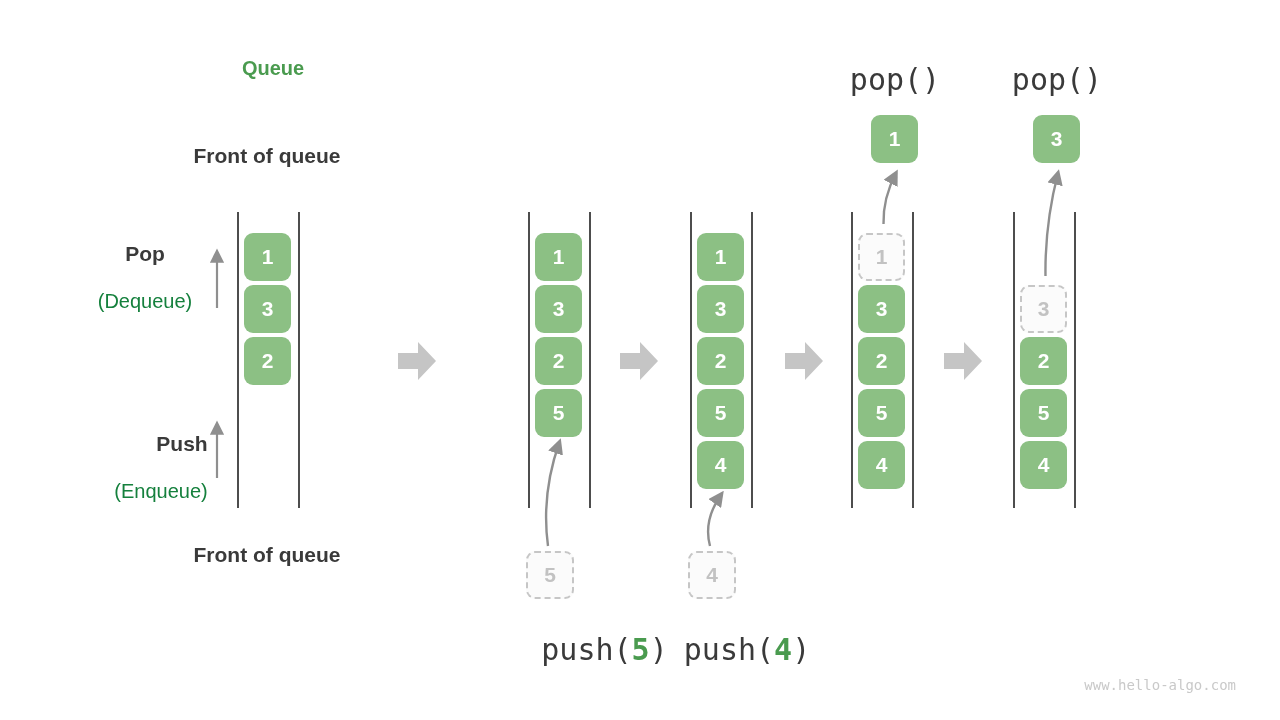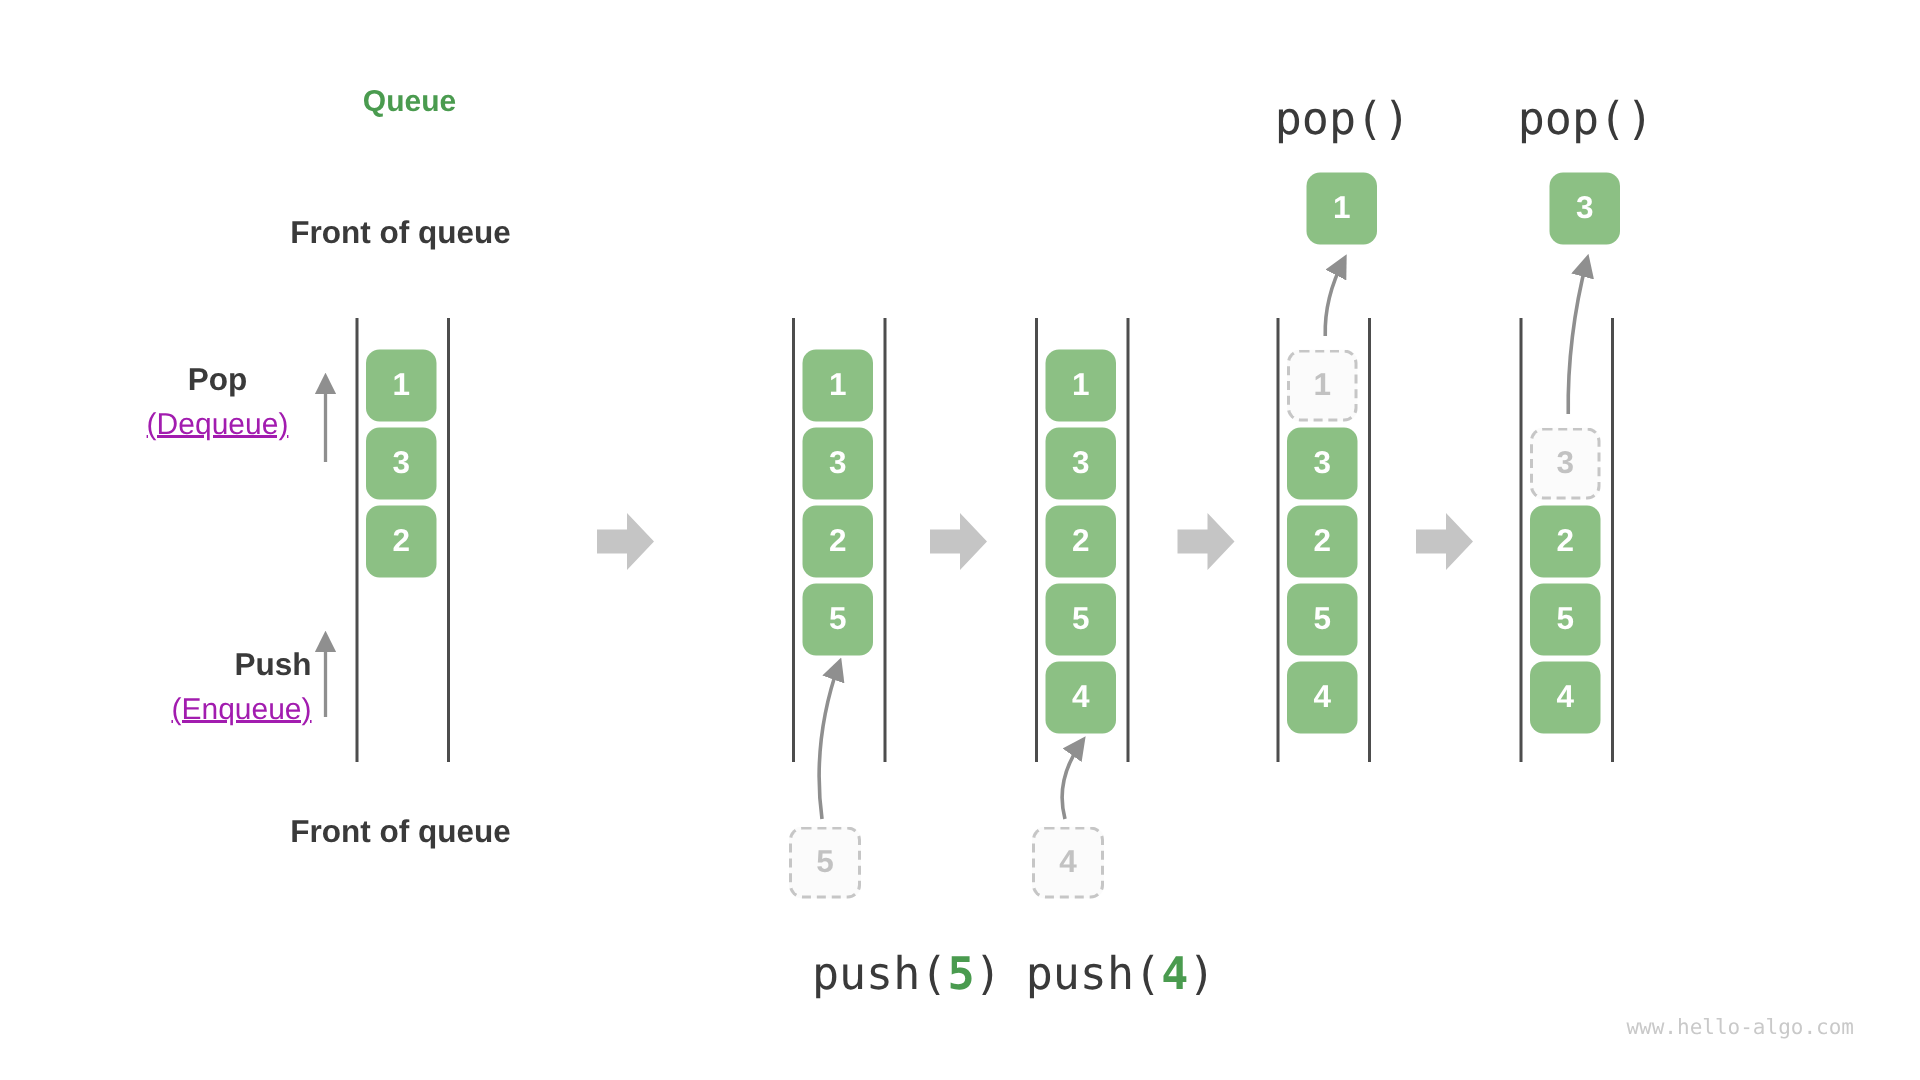--- a/index.html
+++ b/index.html
@@ -12,21 +12,21 @@
 
   #title { left:273px; top:57px; font-size:20px; font-weight:bold; color:#4a9b4f; white-space:nowrap; }
   .big-label { font-size:21px; font-weight:bold; color:#3a3a3a; white-space:nowrap; }
   #front-label { left:267px; top:144px; }
   #rear-label  { left:267px; top:543px; }
 
   .op-group { text-align:center; }
   #pop-group  { left:145px; top:242px; }
   #push-group { left:161px; top:432px;text-align:right; }
   .op-bold { font-size:21px; font-weight:bold; color:#3a3a3a; }
-  .op-sub  { font-size:20px; color:#a21caf; margin-top:6px;text-decoration:underline; }
+  .op-sub  { font-size:20px; color:#15803d; margin-top:24px; }
 
   .rail { position:absolute; width:1.6px; top:212px; height:296px; background:#4d4d4d; }
 
   .qbox {
     position:absolute; width:47px; height:48px; border-radius:9px;
     background:#8cc084; color:#ffffff; font-size:21px; font-weight:bold;
     display:flex; align-items:center; justify-content:center;
   }
   .qbox.dashed {
     width:43px; height:44px; background:#fbfbfb;

